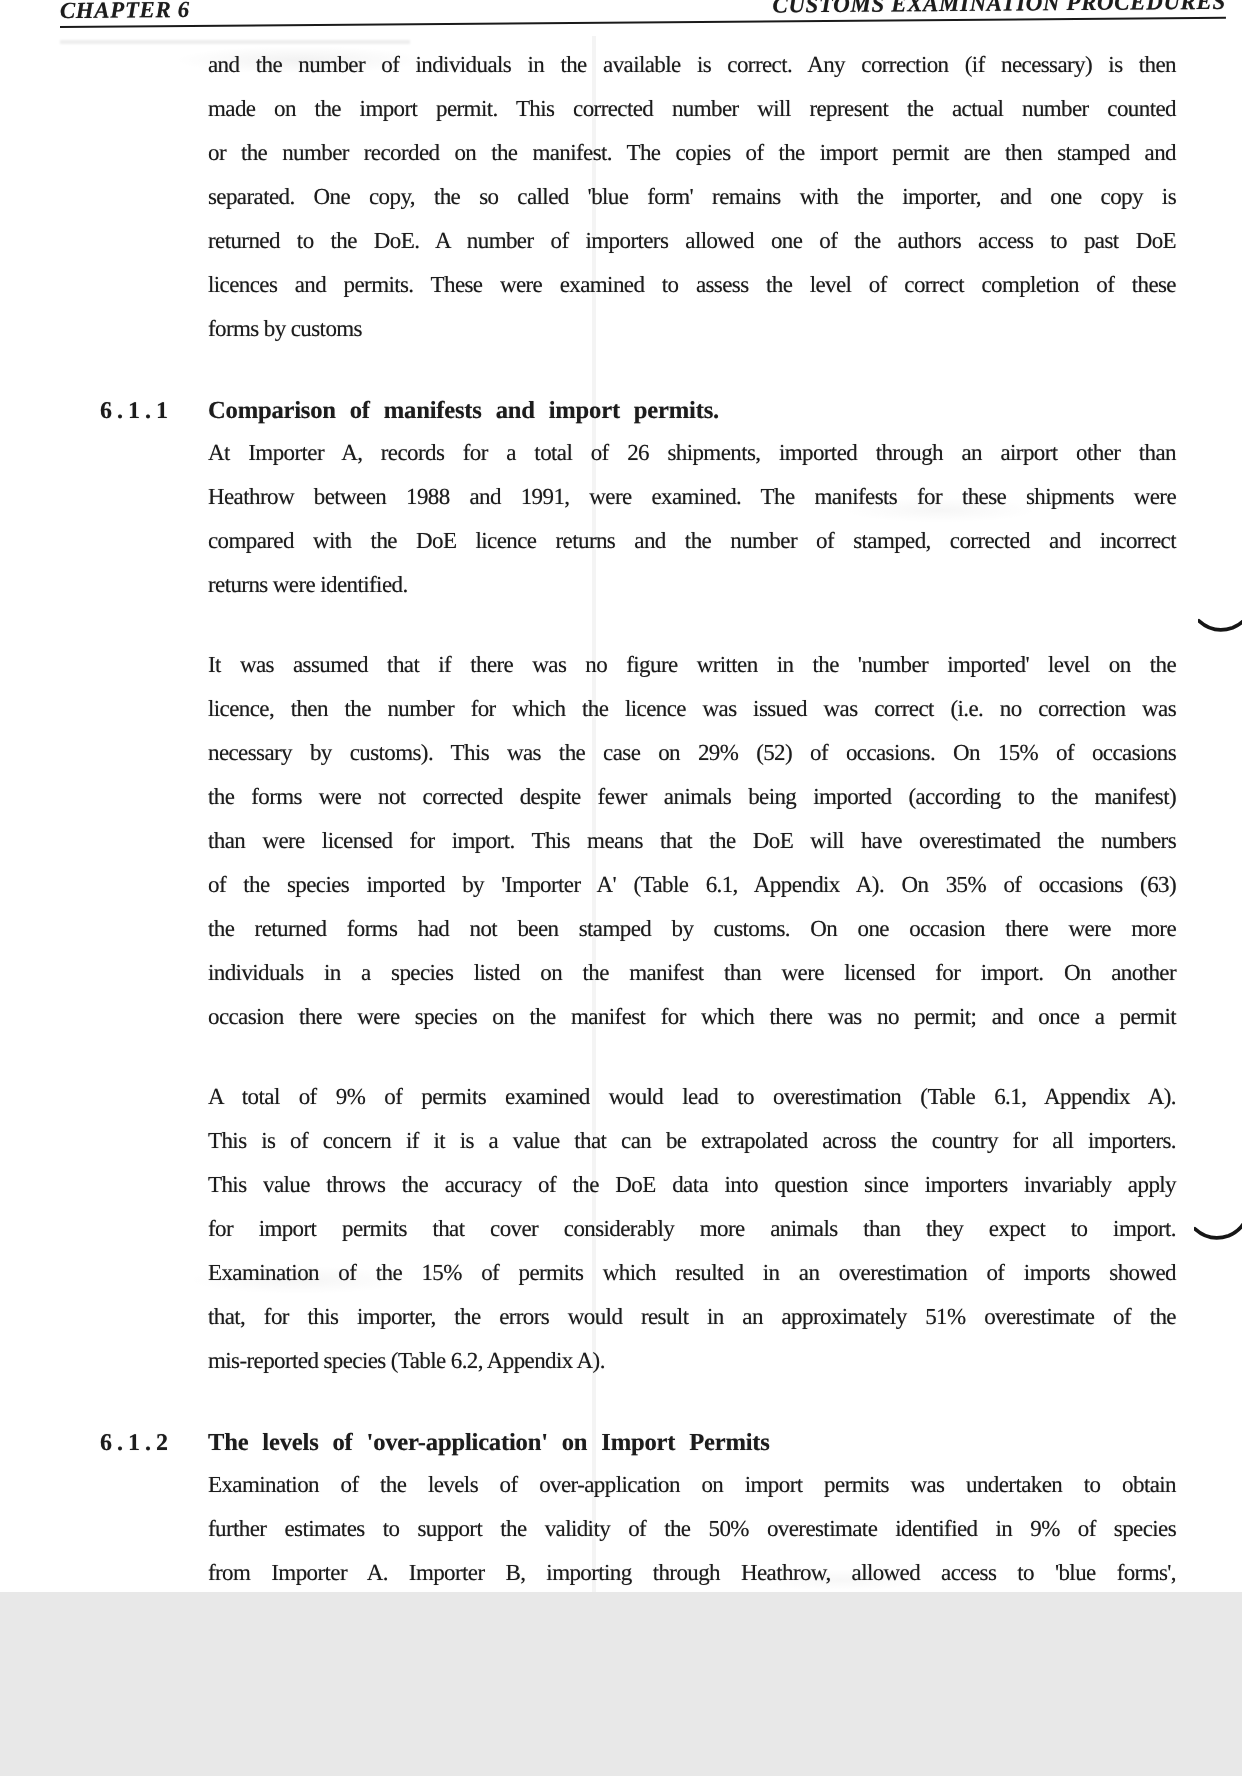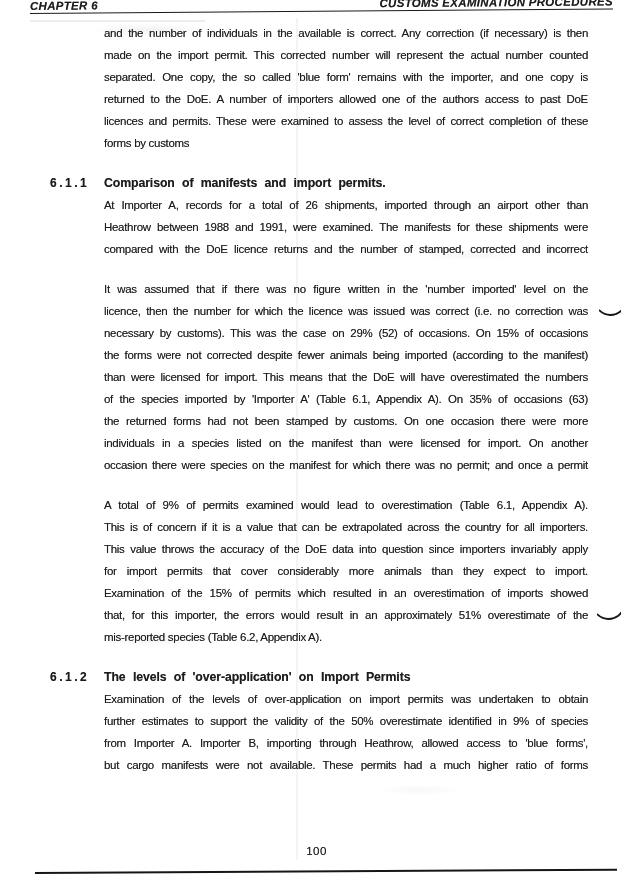--- a/index.html
+++ b/index.html
@@ -1,19 +1,19 @@
 <!DOCTYPE html>
 <html><head>
 <meta charset="utf-8">
 <style>
   html,body { margin:0; padding:0; background:#e8e8e8; }
   .page {
-    position:relative; width:621px; height:888px; margin:0 auto;
+    position:relative; width:621px; height:796px; margin:0 auto;
     background:#ffffff; overflow:hidden;
-    font-family:Liberation Sans, sans-serif;
+    font-family:Liberation Serif, serif;
     color:#1c1c1c;
     text-shadow:0 0 0.35px rgba(25,25,25,0.55);
     background-image:
       radial-gradient(ellipse 90px 10px at 150px 30px, rgba(0,0,0,0.05), transparent 70%),
       radial-gradient(ellipse 70px 9px at 470px 255px, rgba(0,0,0,0.035), transparent 70%),
       radial-gradient(ellipse 80px 10px at 150px 640px, rgba(0,0,0,0.04), transparent 70%),
       radial-gradient(ellipse 60px 8px at 420px 790px, rgba(0,0,0,0.03), transparent 70%);
   }
   
   .header {
@@ -67,35 +67,37 @@
     <span class="chapter">CHAPTER 6</span>
     <span class="title">CUSTOMS EXAMINATION PROCEDURES</span>
   </div>
   <div class="header-echo"></div>
 
   <div class="content">
 
     <div class="para">
       <div class="line">and the number of individuals in the available is correct. Any correction (if necessary) is then</div>
       <div class="line">made on the import permit. This corrected number will represent the actual number counted</div>
+      <div class="line">or the number recorded on the manifest. The copies of the import permit are then stamped and</div>
       <div class="line">separated. One copy, the so called 'blue form' remains with the importer, and one copy is</div>
       <div class="line">returned to the DoE. A number of importers allowed one of the authors access to past DoE</div>
       <div class="line">licences and permits. These were examined to assess the level of correct completion of these</div>
       <div class="line short">forms by customs</div>
     </div>
 
     <div class="section">
       <span class="secnum">6.1.1</span>
       <h3 class="sechead">Comparison of manifests and import permits.</h3>
     </div>
 
     <div class="para">
       <div class="line">At Importer A, records for a total of 26 shipments, imported through an airport other than</div>
       <div class="line">Heathrow between 1988 and 1991, were examined. The manifests for these shipments were</div>
       <div class="line">compared with the DoE licence returns and the number of stamped, corrected and incorrect</div>
+      <div class="line short">returns were identified.</div>
     </div>
 
     <div class="para">
       <div class="line">It was assumed that if there was no figure written in the 'number imported' level on the</div>
       <div class="line">licence, then the number for which the licence was issued was correct (i.e. no correction was</div>
       <div class="line">necessary by customs).  This was the case on 29% (52) of occasions. On 15% of occasions</div>
       <div class="line">the forms were not corrected despite fewer animals being imported (according to the manifest)</div>
       <div class="line">than were licensed for import.  This means that the DoE will have overestimated the numbers</div>
       <div class="line">of the species imported by 'Importer A' (Table 6.1, Appendix A). On 35% of occasions (63)</div>
       <div class="line">the returned forms had not been stamped by customs.  On one occasion there were more</div>

